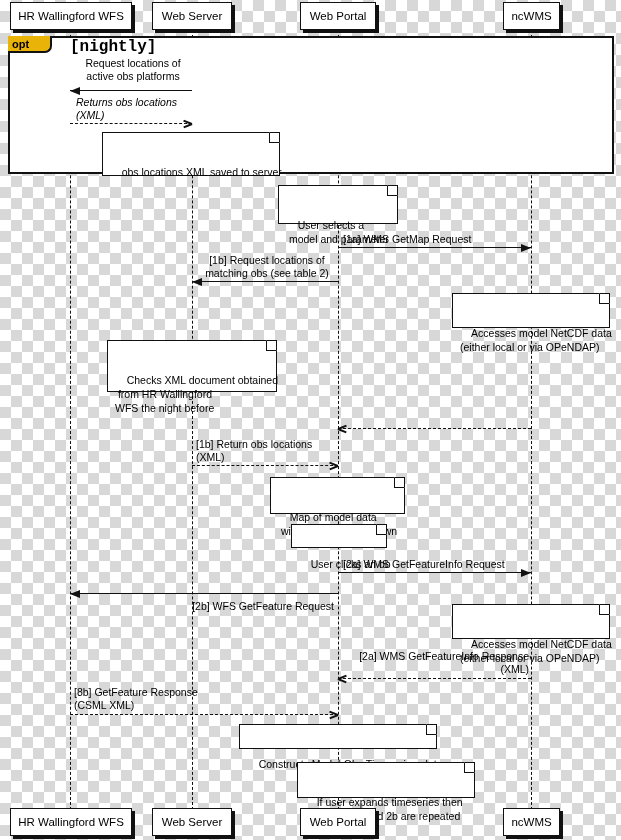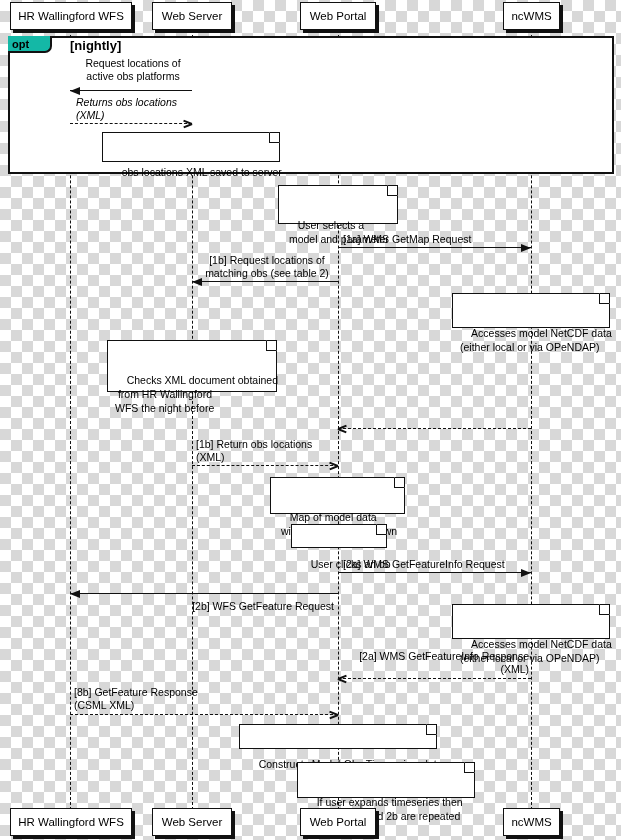--- a/index.html
+++ b/index.html
@@ -43,33 +43,33 @@
     position:absolute;
     box-sizing:border-box;
     background:#fff;
     border:2.2px solid #111;
     z-index:2;
   }
   .frag-label{
     position:absolute;left:0;top:0;
     box-sizing:border-box;
     height:17px;width:44px;
-    background:#14b8a6;
+    background:#eab308;
     border-right:2px solid #111;
     border-bottom:2px solid #111;
     border-bottom-right-radius:7px;
     font-size:11px;font-weight:bold;
     display:flex;align-items:center;
     padding-left:4px;
     z-index:4;
   }
   .frag-guard{
     position:absolute;
-    font-size:13px;font-weight:bold;color:#000;
-    white-space:nowrap;z-index:4;
+    font-size:16px;font-weight:bold;color:#000;
+    white-space:nowrap;z-index:4;font-family:Liberation Mono, monospace;
   }
 
   
   .msg{position:absolute;height:0;z-index:3;}
   .msg.solid{border-top:1.4px solid #111;}
   .msg.dashed{border-top:1.4px dashed #111;}
   
   .ah{position:absolute;width:9px;height:1.5px;background:#111;top:-0.7px;}
   .ah.r1{transform-origin:100% 50%;transform:rotate(22deg);}
   .ah.r2{transform-origin:100% 50%;transform:rotate(-22deg);}
@@ -144,21 +144,21 @@
     <div class="tri-l" style="left:0;"></div>
   </div>
 
   <div class="msg-label" style="left:76px;top:96px;width:120px;text-align:left;font-style:italic;">Returns obs locations
 (XML)</div>
   <div class="msg dashed" style="left:70px;top:123px;width:122px;">
     <div class="ah r1" style="right:0;"></div>
     <div class="ah r2" style="right:0;"></div>
   </div>
 
-  <div class="note" style="left:102px;top:132px;width:178px;height:30px;">
+  <div class="note" style="left:102px;top:132px;width:178px;height:44px;">
     <div class="corner"></div>
     <span>obs locations XML saved to server</span>
   </div>
 
   <div class="note" style="left:278px;top:185px;width:120px;height:39px;">
     <div class="corner"></div>
     <span>User selects a
  model and parameter</span>
   </div>
 

